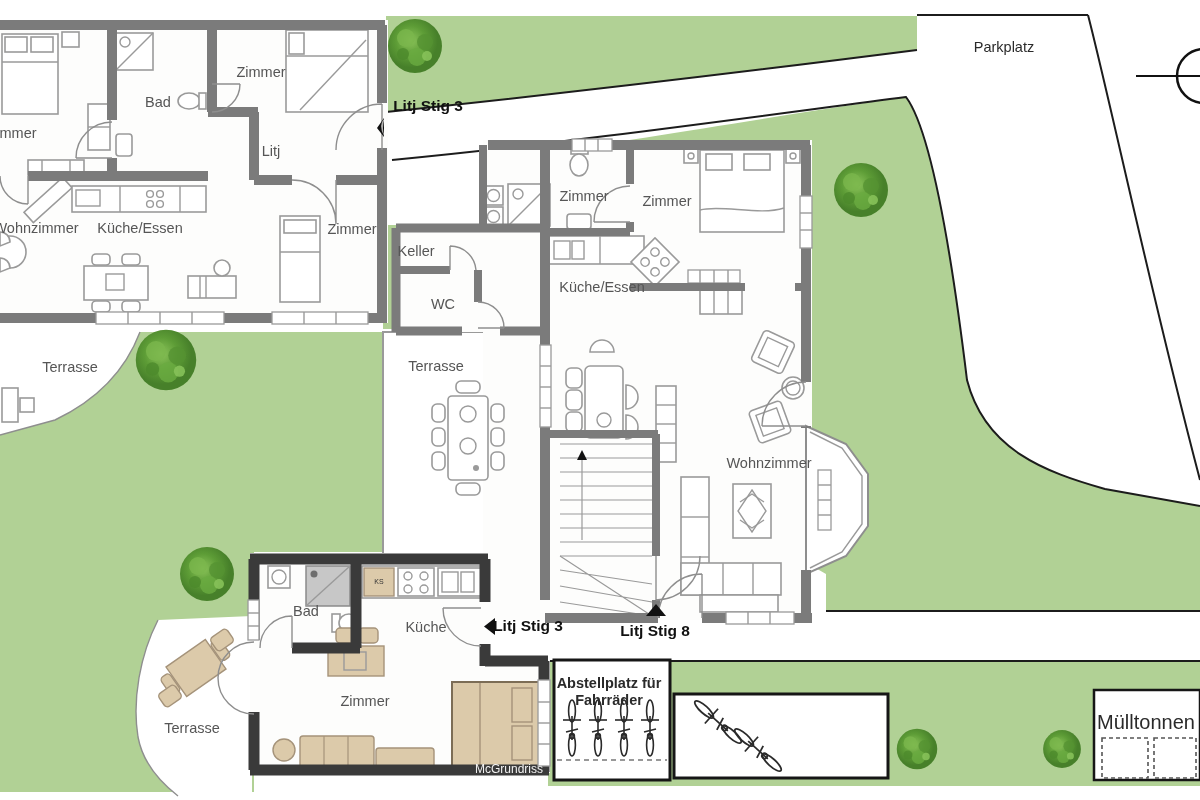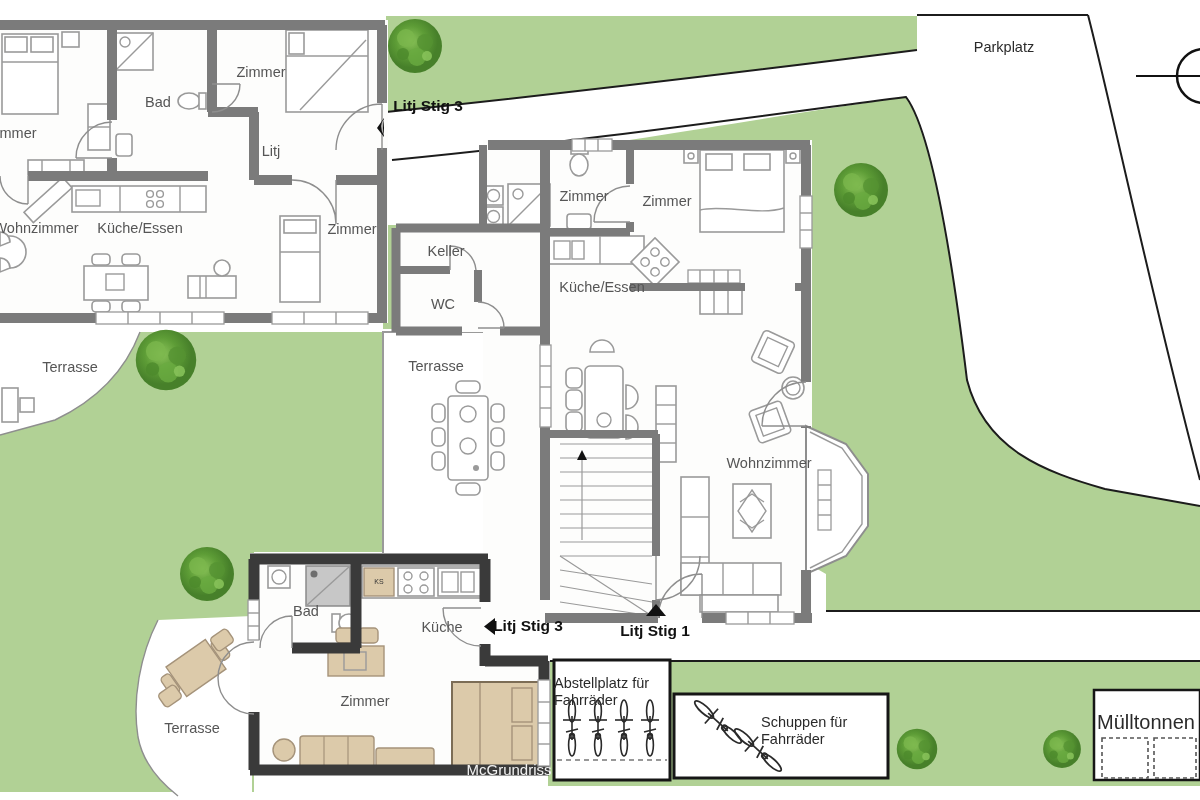--- a/index.html
+++ b/index.html
@@ -21,23 +21,23 @@
   .beige{fill:var(--accent-beige,#dccaaa);stroke:#a5937a;stroke-width:1.4;}
   .bikeS{stroke:#2a2a2a;stroke-width:1.6;fill:none;}
   .box{fill:#fff;stroke:#161616;stroke-width:3;}
   .bin{fill:#fff;stroke:#555;stroke-width:1.6;stroke-dasharray:4 3;}
   .tread{stroke:#9a9a9a;stroke-width:1.2;fill:none;}
   .tri{fill:#111;}
   .lbl{position:absolute;transform:translate(-50%,-50%);white-space:nowrap;
        font-size:14.5px;color:#565656;line-height:1.15;}
   .lbl.bold{font-weight:bold;color:#111;font-size:15.5px;}
   .lbl.dark{color:#2a2a2a;}
-  .lbl.wrap{white-space:normal;}
+  .lbl.wrap{white-space:normal;text-align:center;font-weight:bold;}
   .lbl.tiny{font-size:7px;color:#333;}
-  .lbl.wm{font-size:15px;color:#f2f2f2;text-align:center;}
+  .lbl.wm{font-size:12px;color:#f2f2f2;text-align:center;}
 </style>
 </head>
 <body>
 
 <div id="plan">
 <svg width="1200" height="800" viewBox="0 0 1200 800">
   <defs>
     <radialGradient id="treeG" cx="42%" cy="40%">
       <stop offset="0%" stop-color="#8cc45b"></stop>
       <stop offset="55%" stop-color="#5d9c36"></stop>
@@ -460,36 +460,35 @@
 
 <div class="lbl" style="left:261px;top:72px">Zimmer</div>
 <div class="lbl" style="left:158px;top:102px">Bad</div>
 <div class="lbl" style="left:12px;top:133px">Zimmer</div>
 <div class="lbl" style="left:271px;top:151px">Litj</div>
 <div class="lbl" style="left:36px;top:228px">Wohnzimmer</div>
 <div class="lbl" style="left:140px;top:228px">Küche/Essen</div>
 <div class="lbl" style="left:352px;top:229px">Zimmer</div>
 <div class="lbl" style="left:70px;top:367px">Terrasse</div>
 
-<div class="lbl" style="left:446px;top:251px">Keller</div>
+<div class="lbl" style="left:416px;top:251px">Keller</div>
 <div class="lbl" style="left:443px;top:304px">WC</div>
 <div class="lbl" style="left:584px;top:196px">Zimmer</div>
 <div class="lbl" style="left:667px;top:201px">Zimmer</div>
 <div class="lbl" style="left:602px;top:287px">Küche/Essen</div>
 <div class="lbl" style="left:436px;top:366px">Terrasse</div>
 <div class="lbl" style="left:769px;top:463px">Wohnzimmer</div>
 
 <div class="lbl" style="left:306px;top:611px">Bad</div>
-<div class="lbl" style="left:442px;top:627px">Küche</div>
+<div class="lbl" style="left:426px;top:627px">Küche</div>
 <div class="lbl" style="left:365px;top:701px">Zimmer</div>
 <div class="lbl" style="left:192px;top:728px">Terrasse</div>
 <div class="lbl tiny" style="left:379px;top:582px">KS</div>
 
-<div class="lbl bold" style="left:655px;top:631px">Litj Stig 1</div>
+<div class="lbl bold" style="left:655px;top:631px">Litj Stig 8</div>
 <div class="lbl bold" style="left:528px;top:626px">Litj Stig 3</div>
 <div class="lbl bold" style="left:428px;top:106px">Litj Stig 3</div>
 
 <div class="lbl dark" style="left:1004px;top:47px">Parkplatz</div>
 <div class="lbl dark wrap" style="left:609px;top:692px;width:110px">Abstellplatz für Fahrräder</div>
-<div class="lbl dark wrap" style="left:821px;top:731px;width:120px">Schuppen für Fahrräder</div>
 <div class="lbl dark" style="left:1146px;top:722px;font-size:20px">Mülltonnen</div>
 <div class="lbl wm" style="left:509px;top:770px">McGrundriss</div>
 </div>
 
 </body></html>

